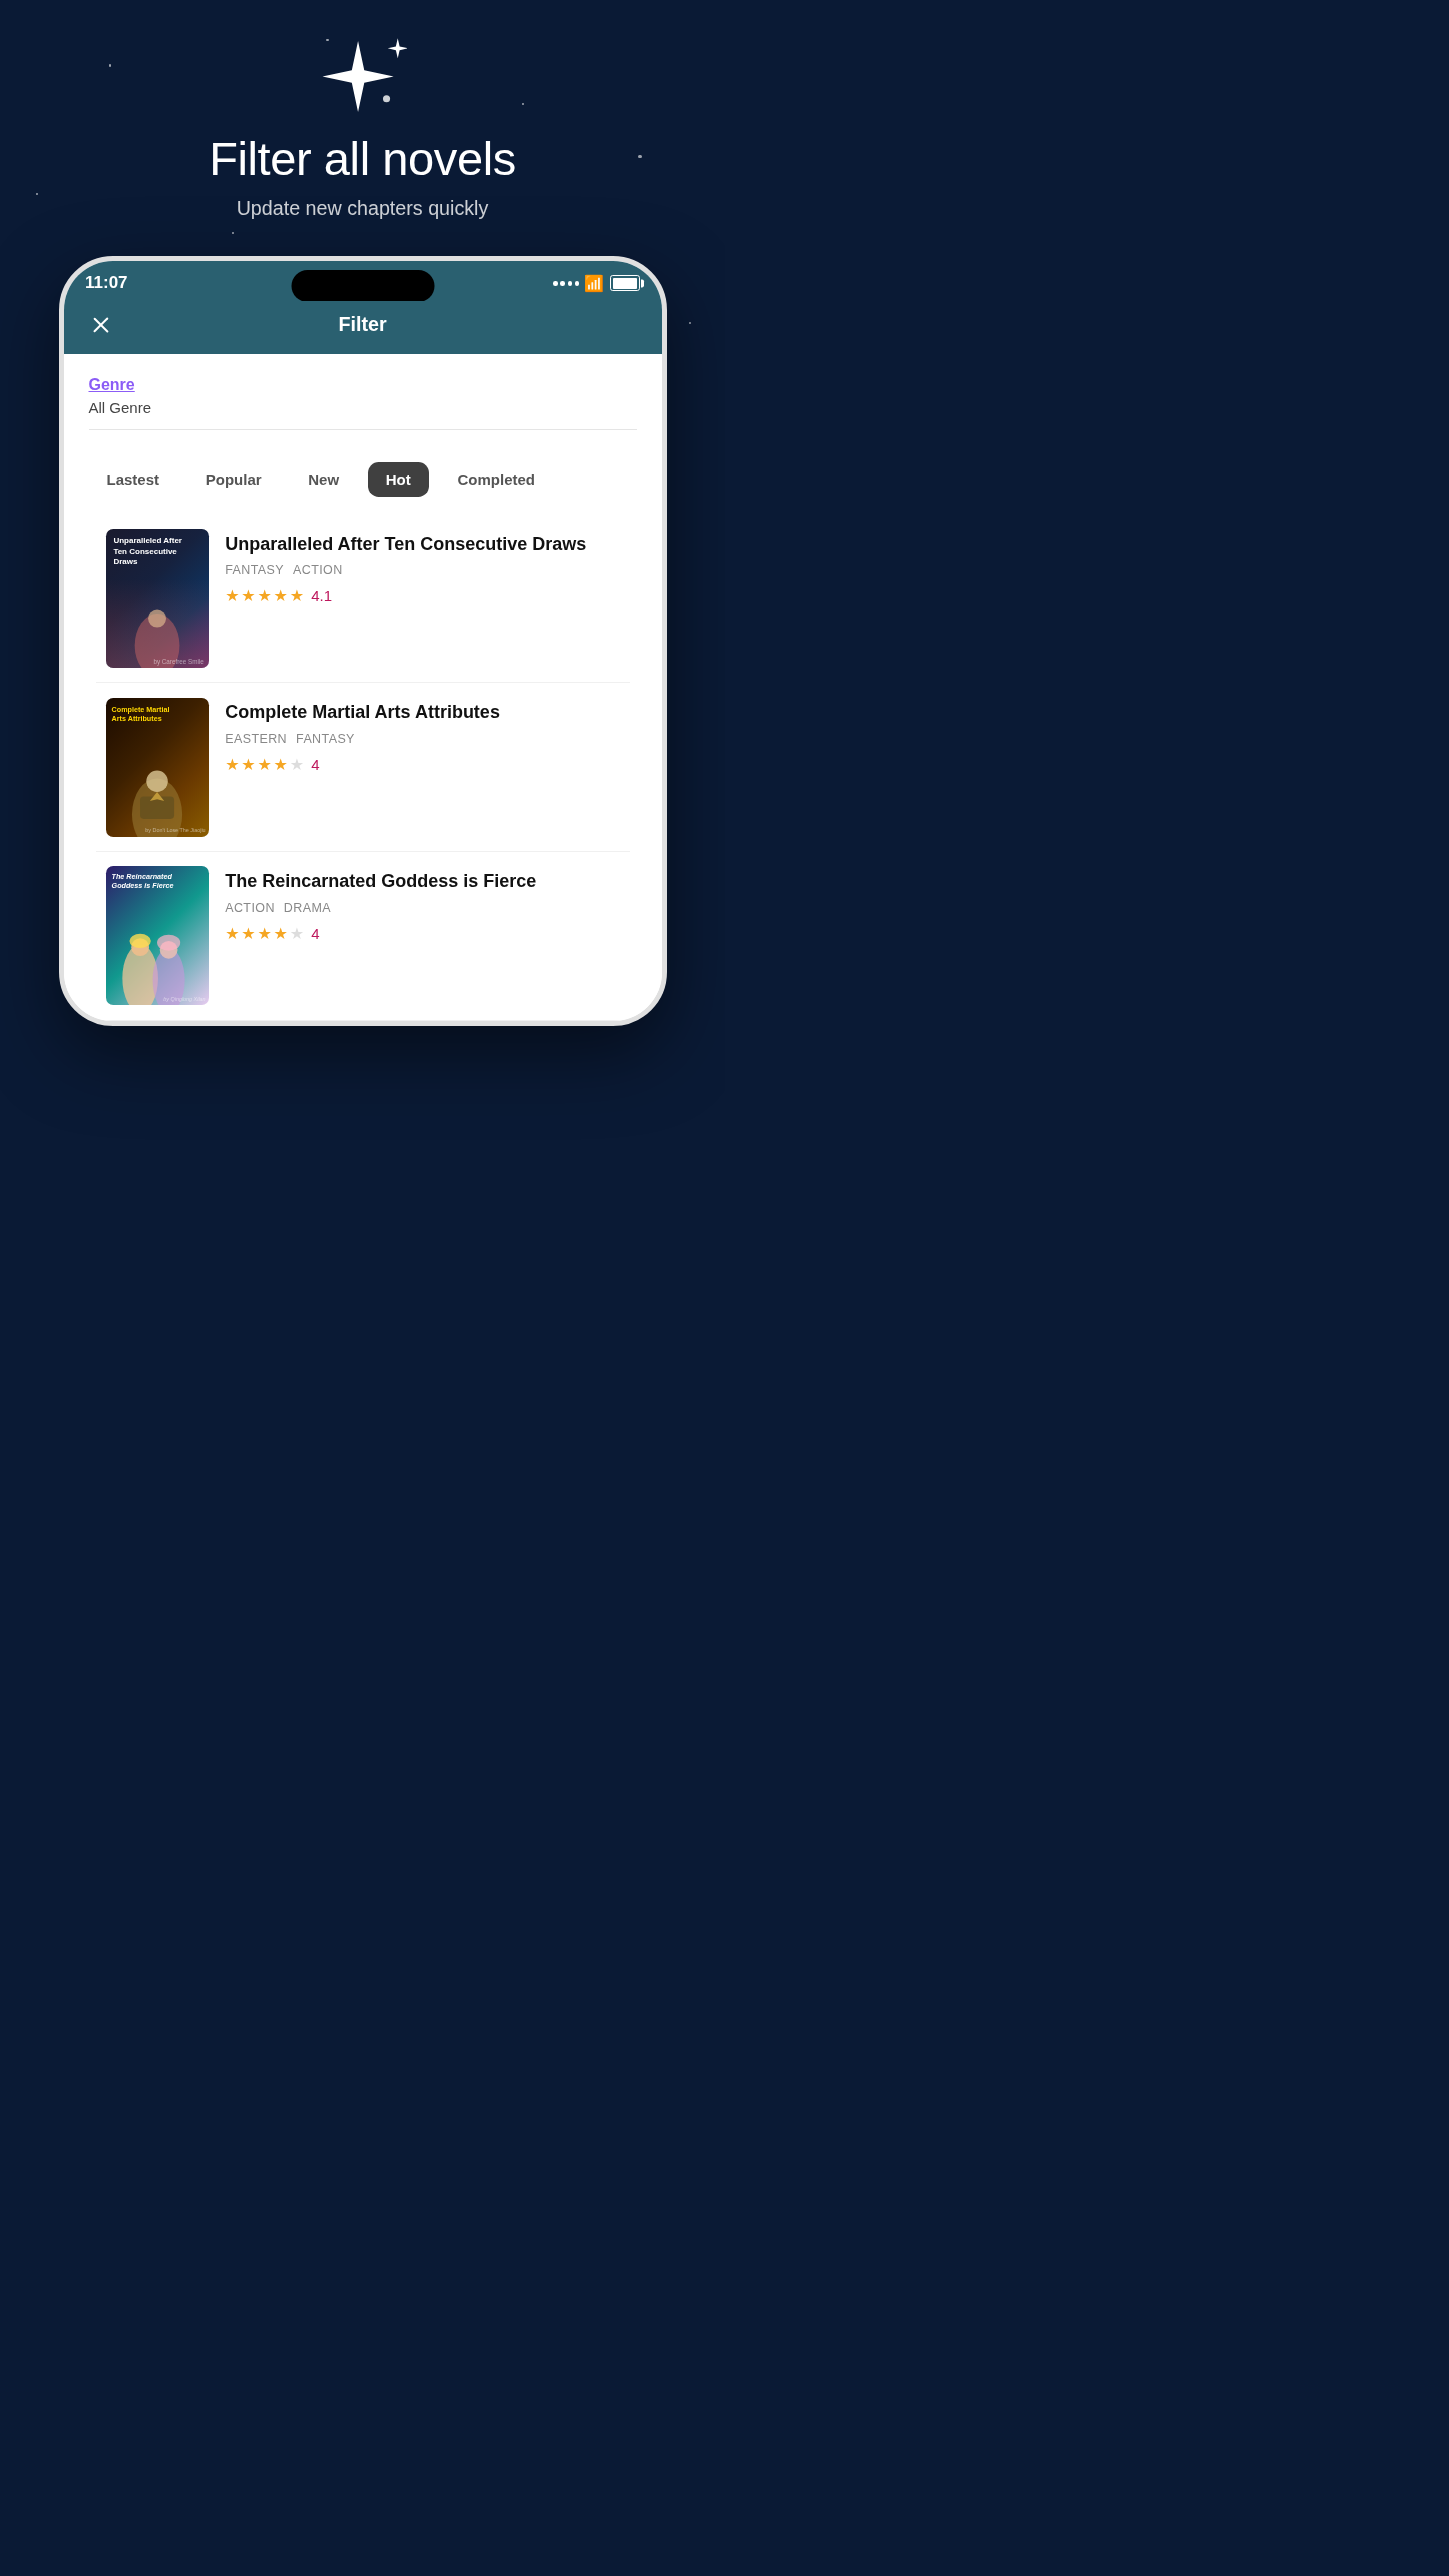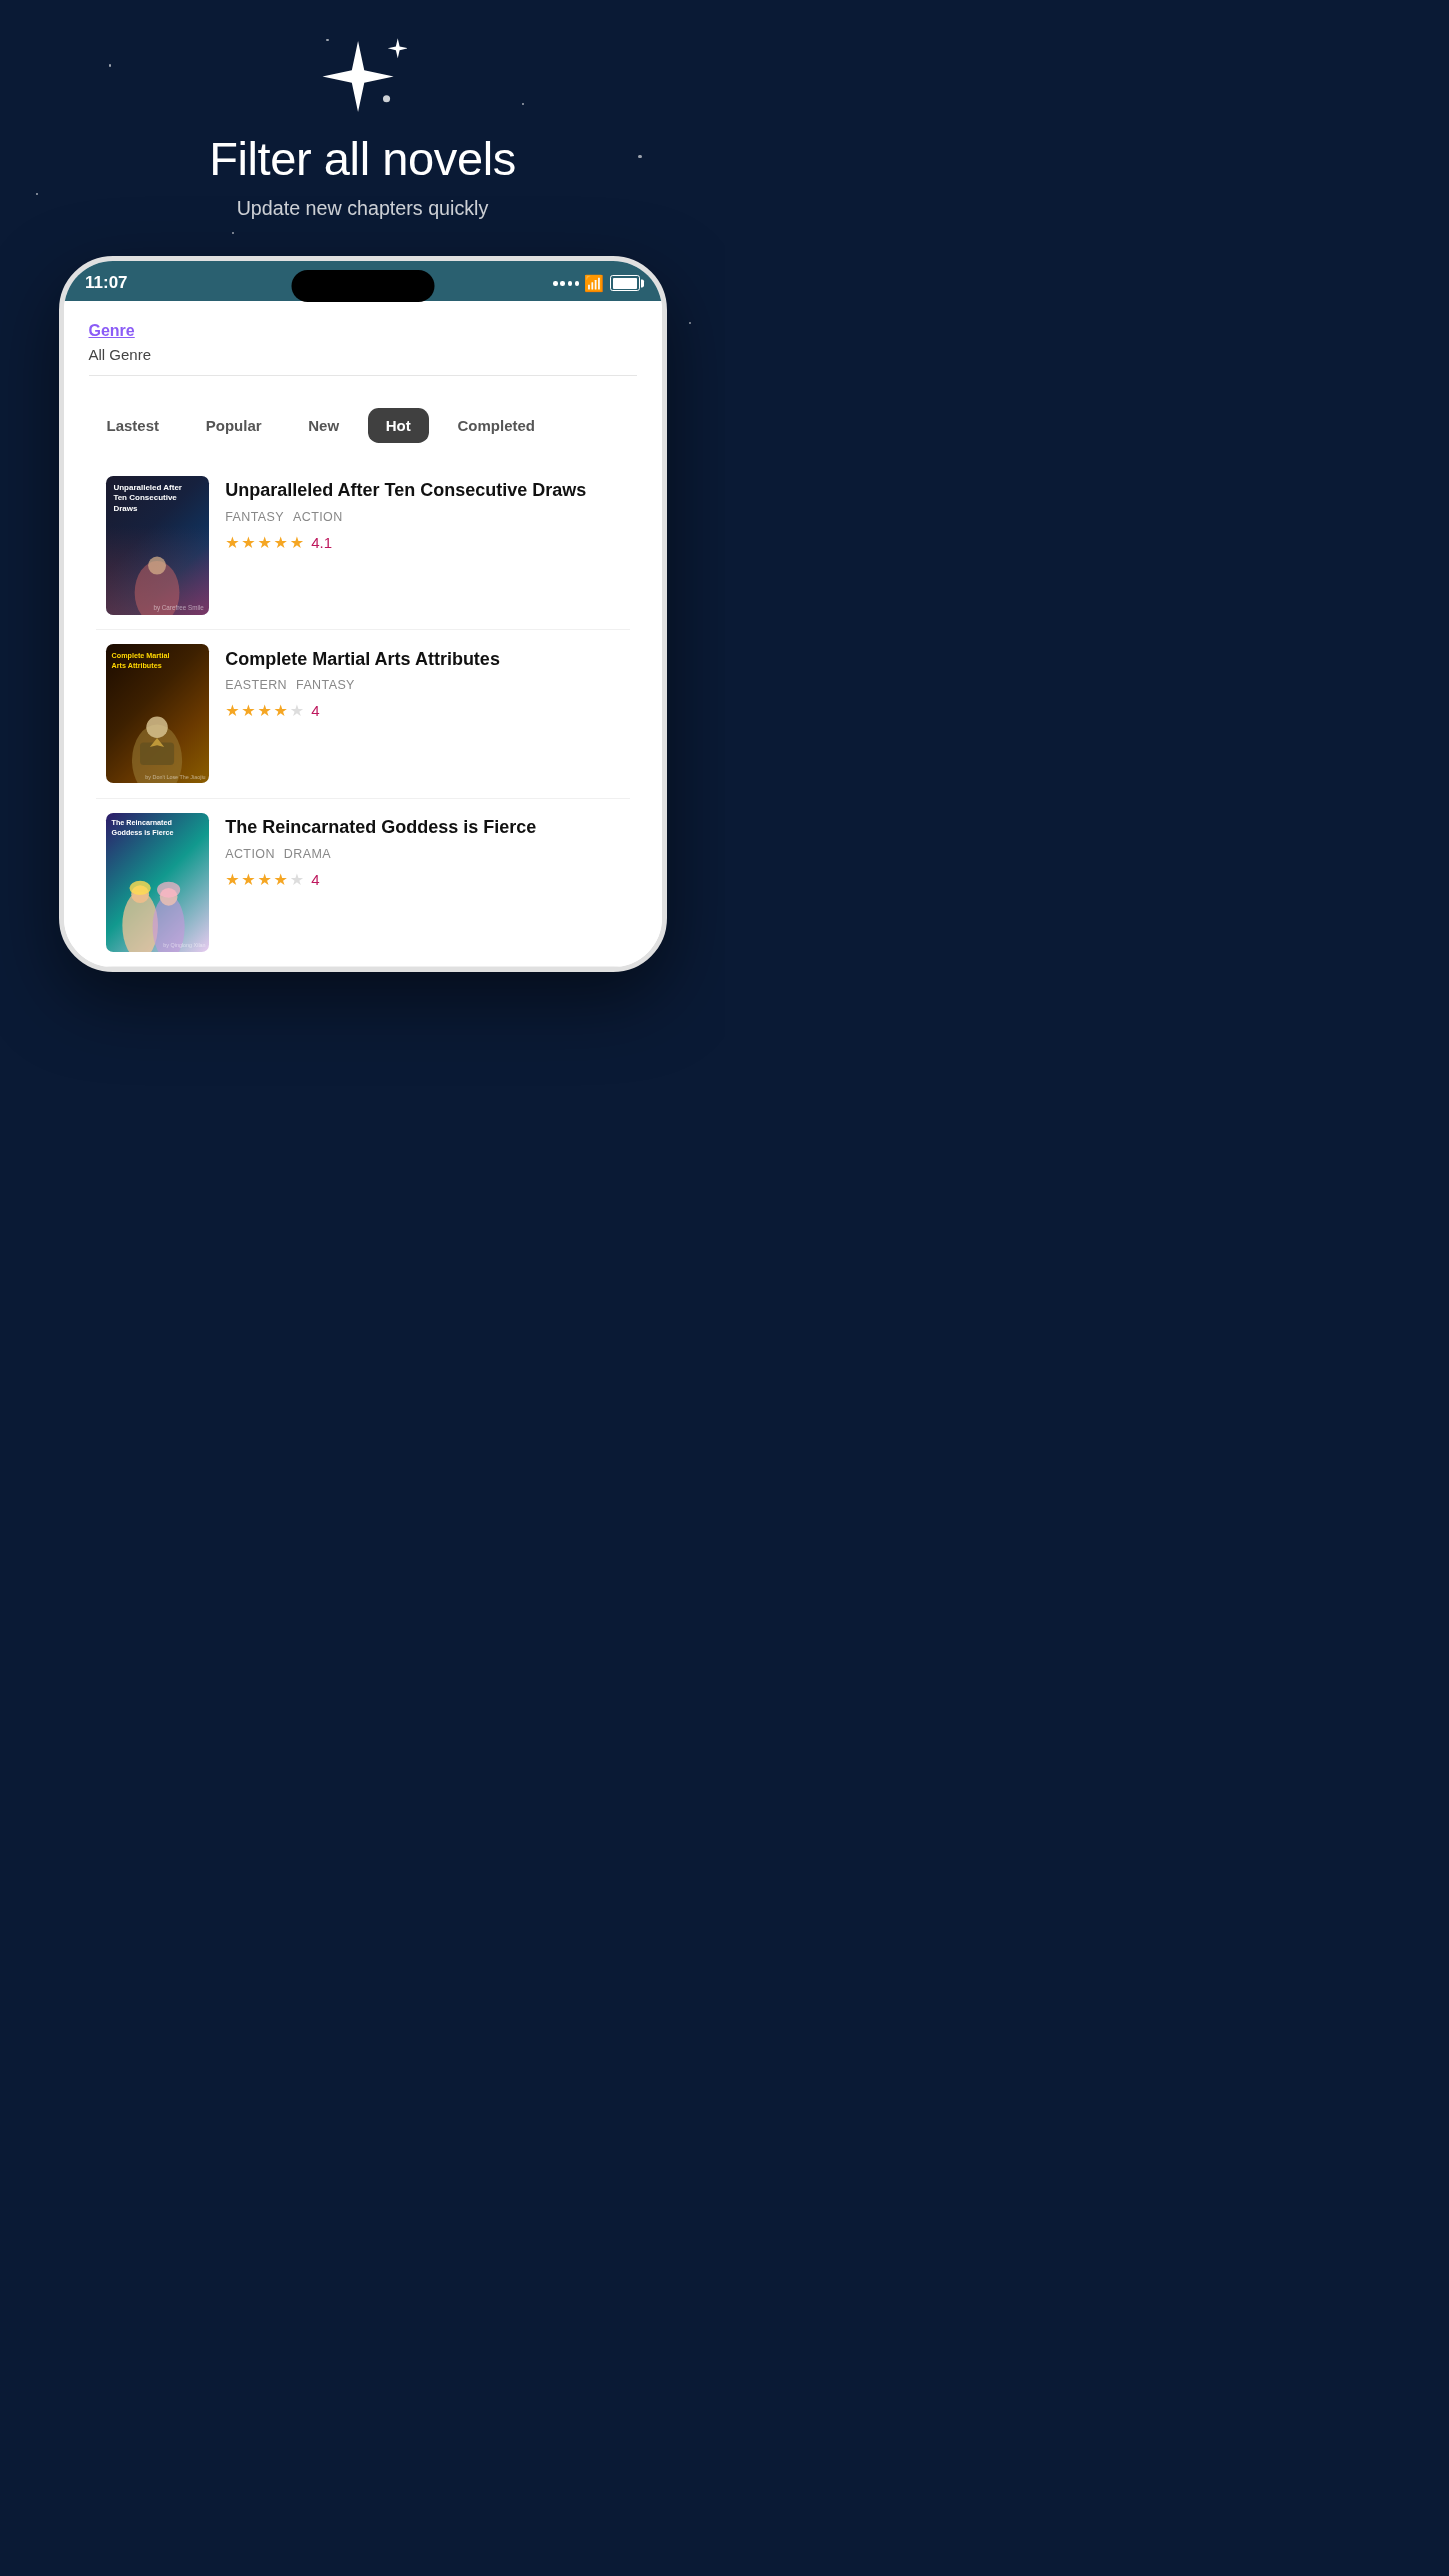--- a/index.html
+++ b/index.html
@@ -300,20 +300,21 @@
       right: 5.4px;
       font-size: 7.2px;
       font-weight: 700;
       color: #ffd700;
       line-height: 1.3;
     }
 
     
     .cover-3 {
       background: linear-gradient(135deg, #2d1b69 0%, #11998e 50%, #e8cbf0 100%);
+      font-style: italic;
     }
     .cover-3-title {
       position: absolute;
       top: 5.4px;
       left: 5.4px;
       right: 5.4px;
       font-size: 7.2px;
       font-weight: 700;
       color: white;
       line-height: 1.3;
@@ -421,20 +422,24 @@
           <div class="signal-dot"></div>
           <div class="signal-dot"></div>
         </div>
         <span class="wifi-icon">📶</span>
         <div class="battery">
           <div class="battery-fill"></div>
         </div>
       </div>
     </div>
 
+    <div class="nav-bar">
+      <div class="close-btn"></div>
+      <span class="nav-title">Filter</span>
+    </div>
 
     <div class="content">
 
       <div class="genre-section">
         <div class="genre-label">Genre</div>
         <div class="genre-value">All Genre</div>
       </div>
 
       <div class="filter-tabs">
         <div class="filter-tab">Lastest</div>

